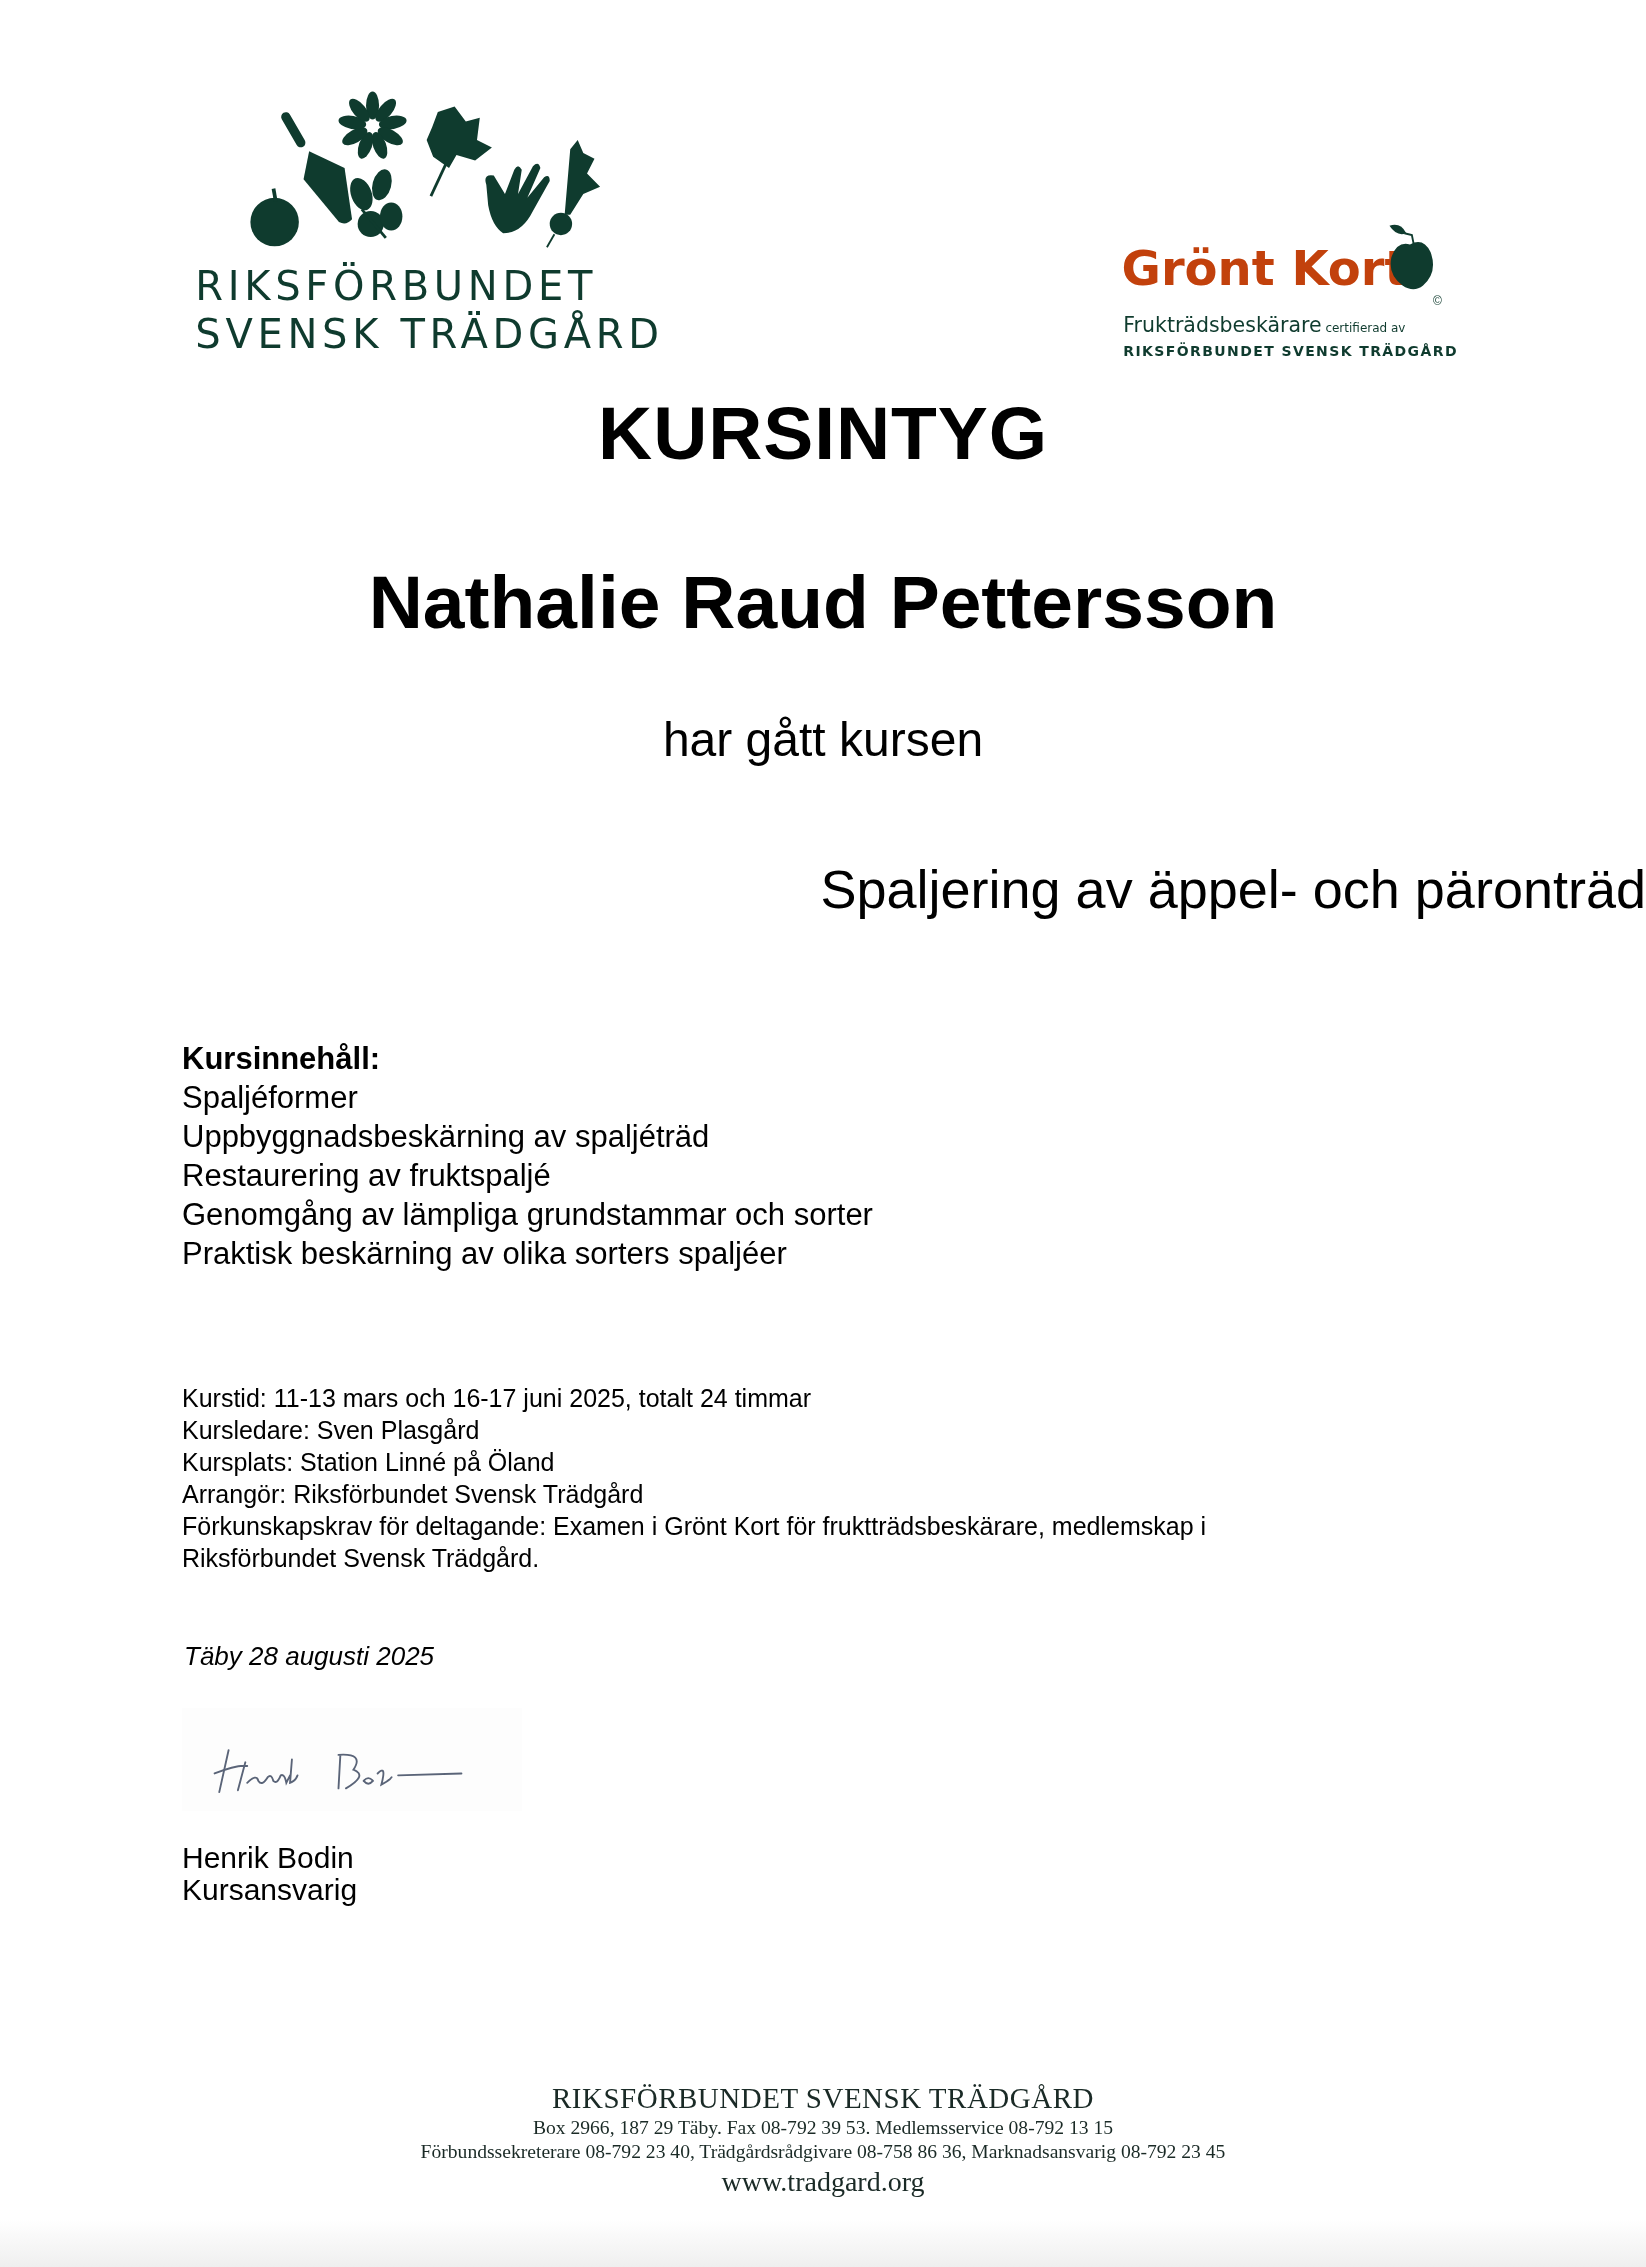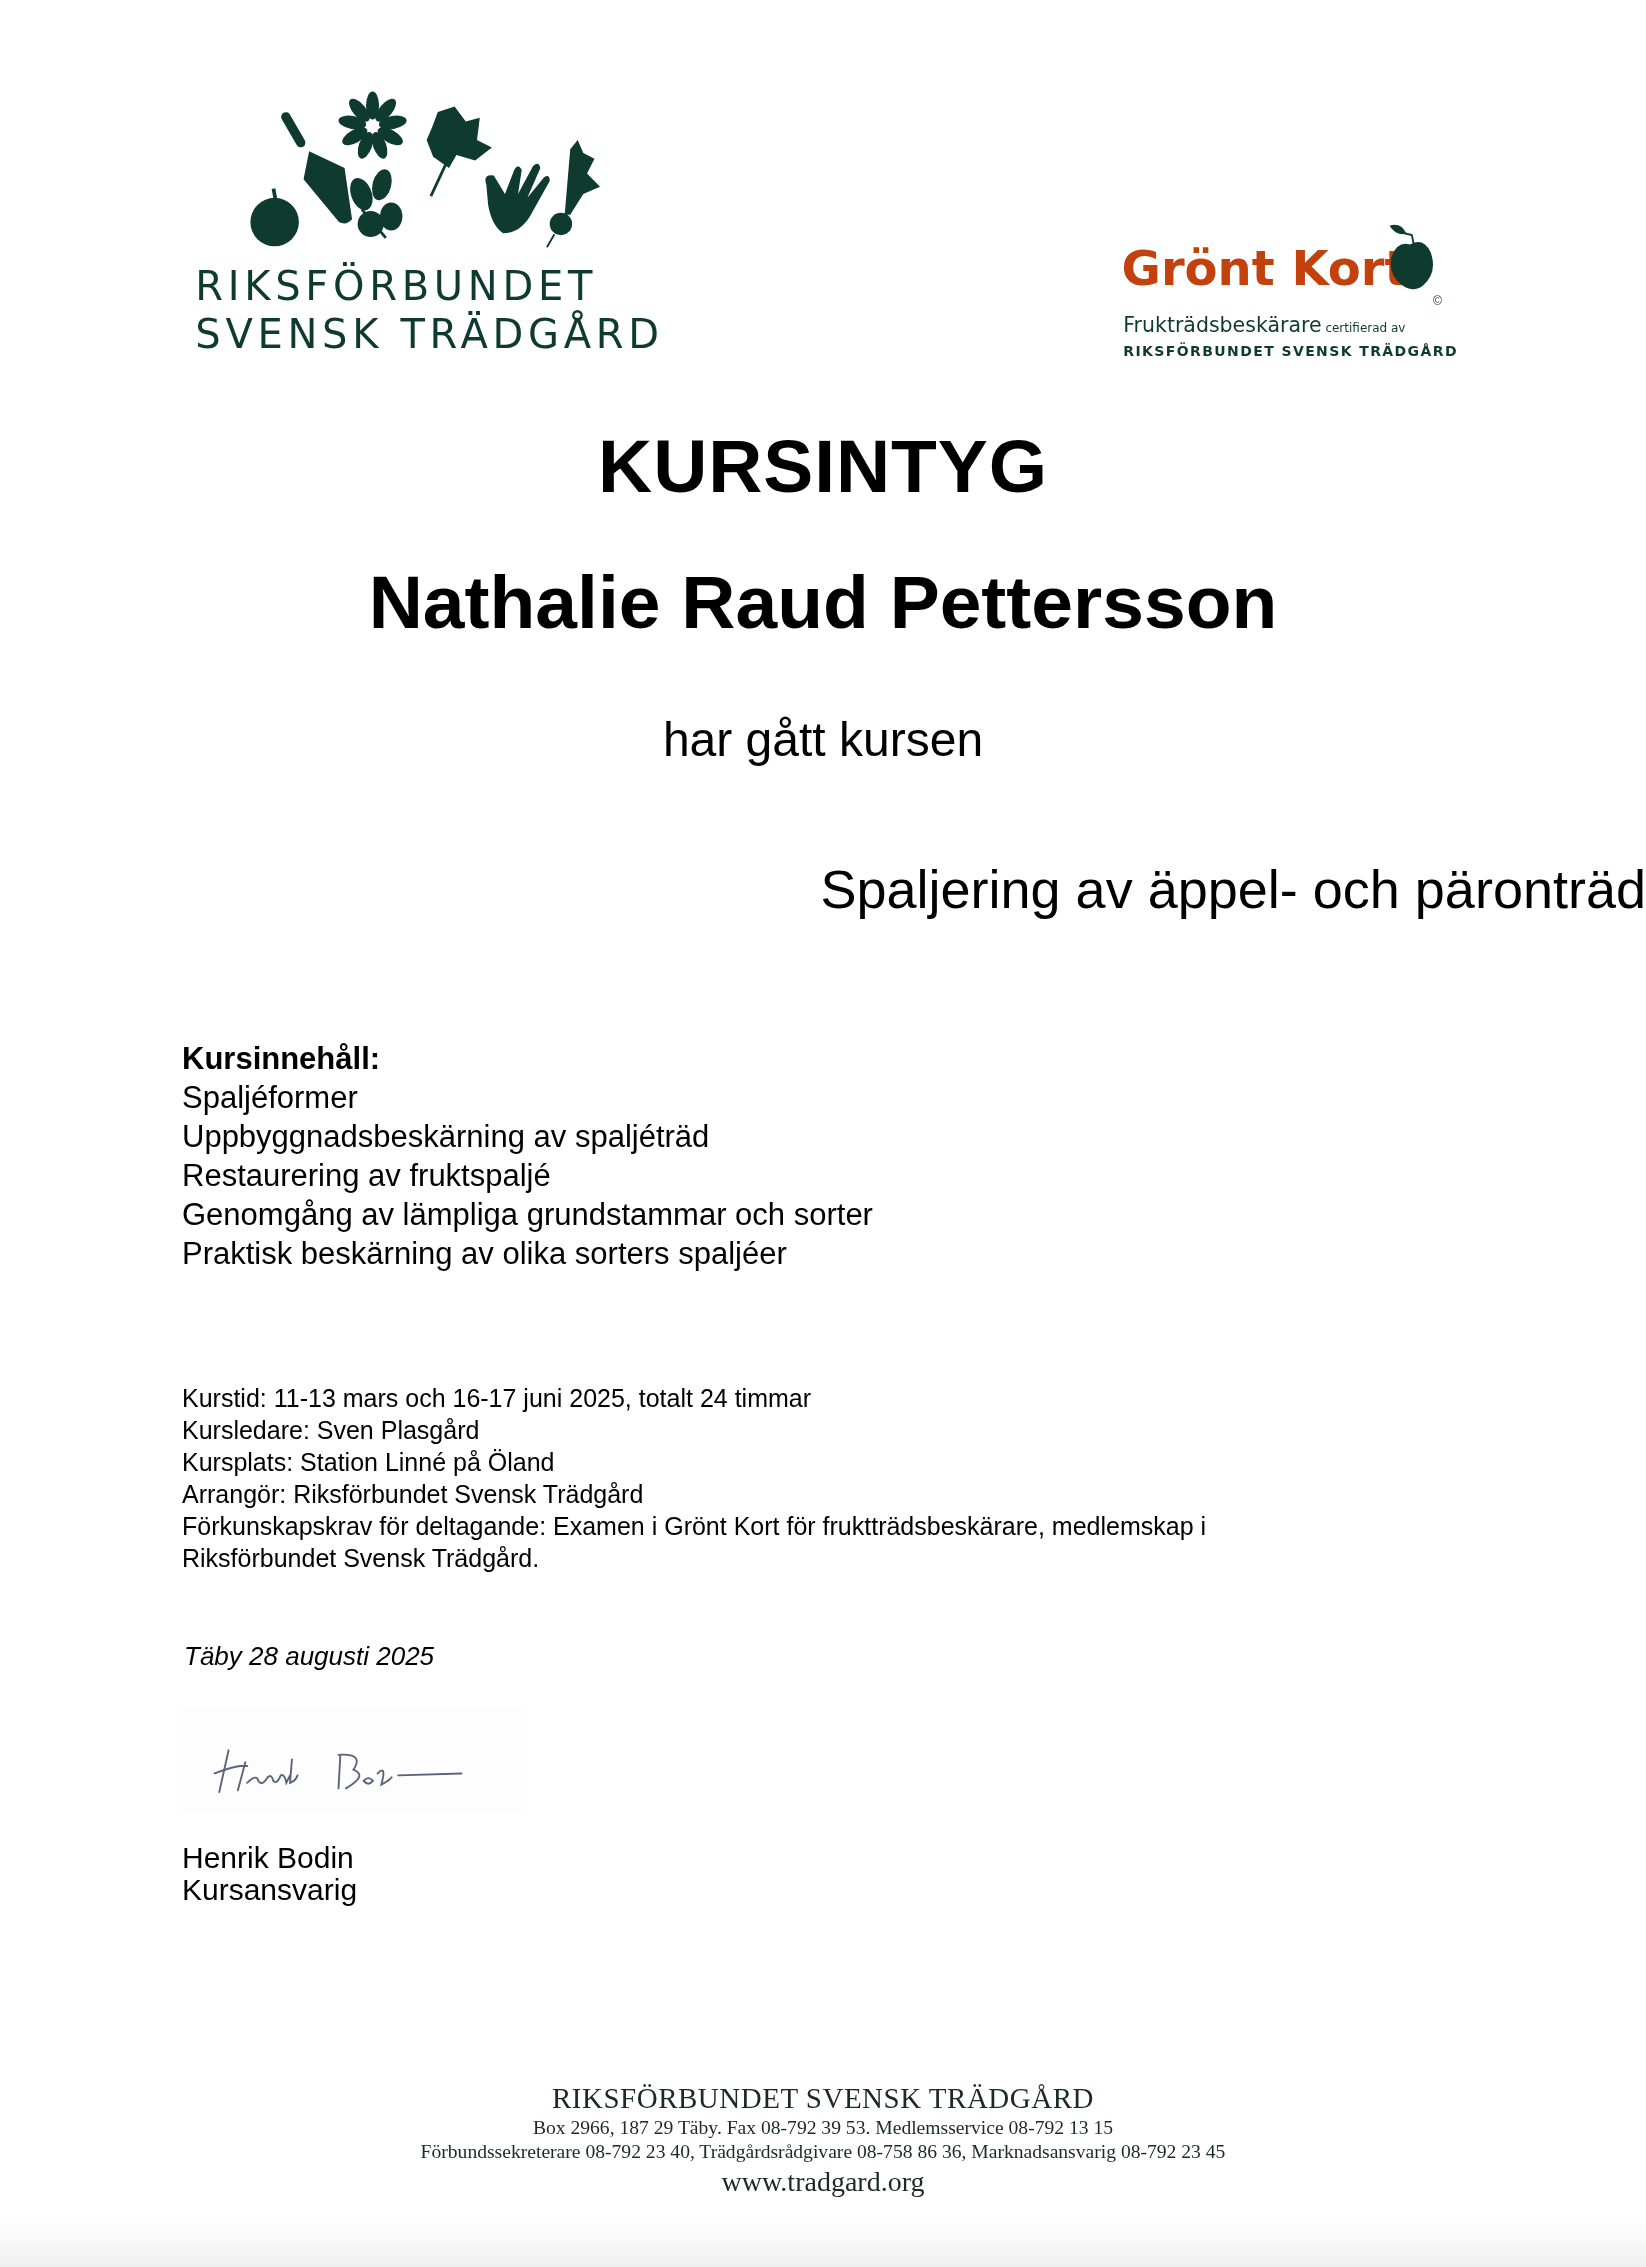--- a/index.html
+++ b/index.html
@@ -30,21 +30,21 @@
   #gk-copy { position: absolute; left: 319px; top: 78px; font-size: 12px; color: #0f3b2e; }
   #gk-sub { position: absolute; left: 9.3px; top: 97px; white-space: nowrap; color: #0f3b2e; font-family: "DejaVu Sans", sans-serif; }
   #gk-sub .big { font-size: 20.5px; }
   #gk-sub .small { font-size: 12px; }
   #gk-org {
     position: absolute; left: 9.3px; top: 127px; font-family: "DejaVu Sans", sans-serif;
     font-size: 14px; font-weight: bold; letter-spacing: 1.4px; color: #0f3b2e; white-space: nowrap;
   }
 
   .center { left: 0; width: 1646px; text-align: center; }
-  #title { top: 423px; font-size: 75px; font-weight: bold; letter-spacing: 0.9px; }
+  #title { top: 390px; font-size: 75px; font-weight: bold; letter-spacing: 0.9px; }
   #recipient { top: 559px; font-size: 75px; font-weight: bold; }
   #subtitle { top: 712px; font-size: 48px; }
   #course-name { top: 858px; font-size: 54px; text-align: right; }
 
   #content { left: 182px; top: 1039px; font-size: 31px; line-height: 39px; }
   #content-heading { font-weight: bold; }
 
   #details { left: 182px; top: 1382px; font-size: 25px; line-height: 32px; }
 
   #date { left: 184px; top: 1641px; font-size: 26px; font-style: italic; }

